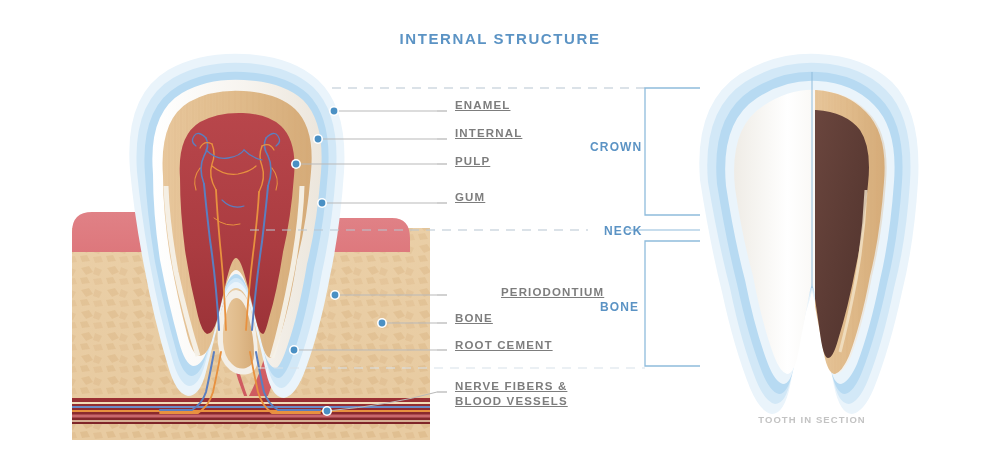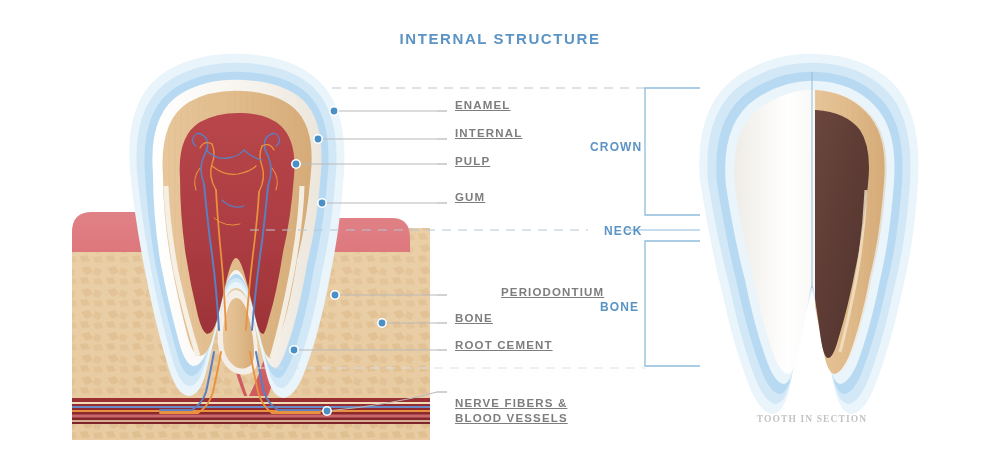--- a/index.html
+++ b/index.html
@@ -397,24 +397,24 @@
   <div class="title">INTERNAL STRUCTURE</div>
 
   <div class="callout-label" style="left:455px; top:98px;">ENAMEL</div>
   <div class="callout-label" style="left:455px; top:126px;">INTERNAL</div>
   <div class="callout-label" style="left:455px; top:154px;">PULP</div>
   <div class="callout-label" style="left:455px; top:190px;">GUM</div>
   <div class="callout-label" style="left:455px; top:285px;margin-left:46px;">PERIODONTIUM</div>
   <div class="callout-label" style="left:455px; top:311px;">BONE</div>
   <div class="callout-label" style="left:455px; top:338px;">ROOT CEMENT</div>
 
-  <div class="callout-label" style="left:455px; top:379px;margin-top:17px;">
+  <div class="callout-label" style="left:455px; top:379px;">
     <div>NERVE FIBERS &amp;</div>
     <div>BLOOD VESSELS</div>
   </div>
 
   <div class="region-label" style="left:590px; top:140px;">CROWN</div>
   <div class="region-label" style="left:604px; top:224px;">NECK</div>
   <div class="region-label" style="left:600px; top:300px;">BONE</div>
 
-  <div class="caption" style="left:742px; top:414px; width:140px;font-family:Liberation Serif, serif;">TOOTH IN SECTION</div>
+  <div class="caption" style="left:742px; top:414px; width:140px;">TOOTH IN SECTION</div>
 
 </div>
 
 </body></html>

